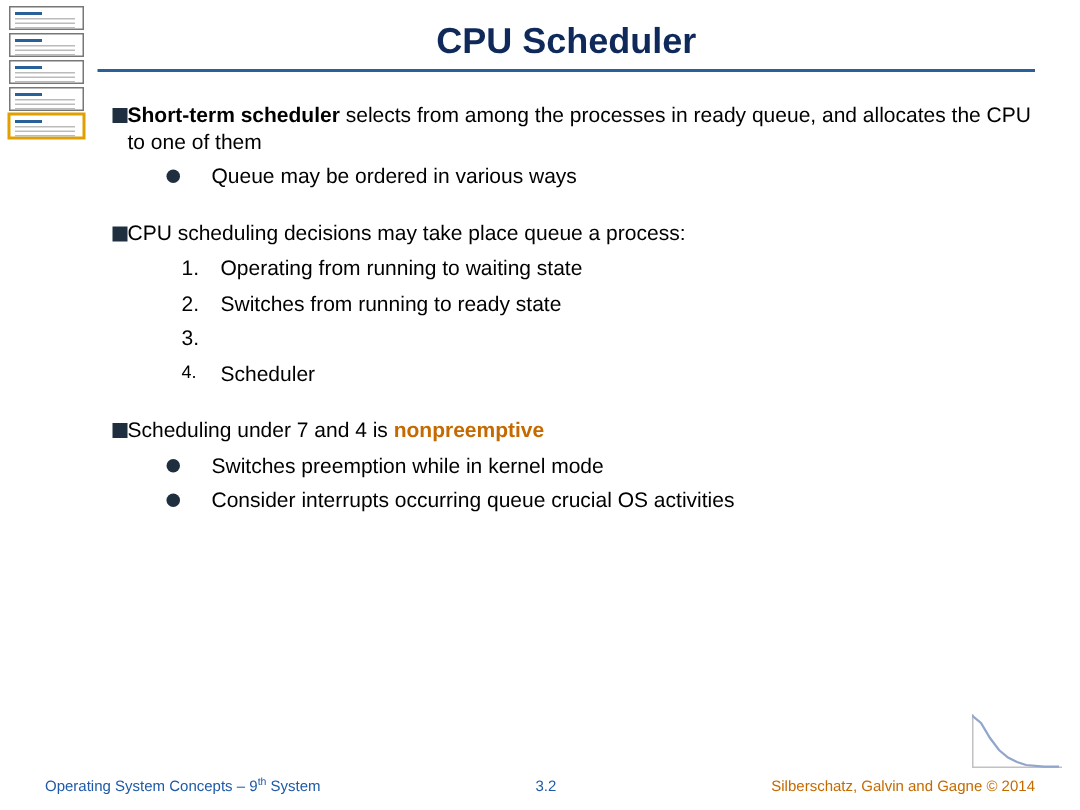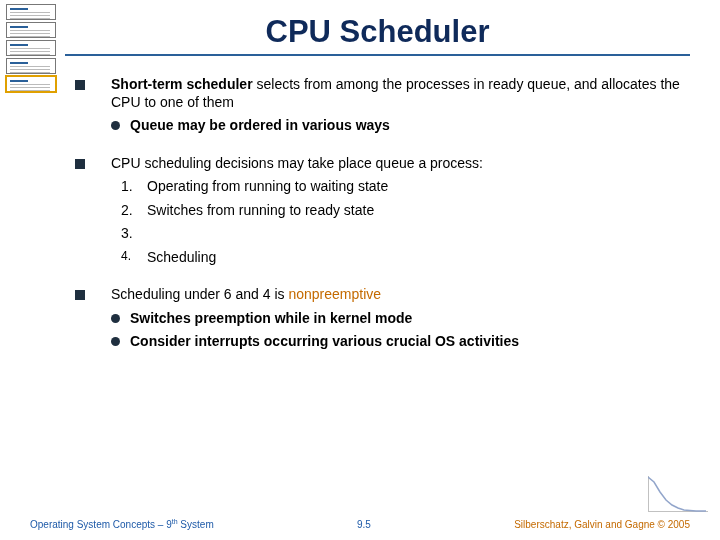--- a/index.html
+++ b/index.html
@@ -4,31 +4,31 @@
 <style>
   * { box-sizing: border-box; margin: 0; padding: 0; }
   html, body { width: 720px; height: 540px; font-family: Arial, Helvetica, sans-serif; background: #fff; color: #000; }
   .slide { position: relative; width: 720px; height: 540px; padding: 10px 30px 0 65px; }
   .thumb-col { position: absolute; left: 6px; top: 4px; width: 50px; display: flex; flex-direction: column; gap: 2px; }
   .thumb { width: 50px; height: 16px; border: 1px solid #777; background: #fff; position: relative; }
   .thumb.sel { border: 1px solid #e0a000; outline: 1px solid #e0a000; }
   .thumb .bar { position: absolute; left: 3px; top: 3px; width: 18px; height: 2px; background: #2a6099; }
   .thumb .line { position: absolute; left: 3px; width: 40px; height: 1px; background: #bbb; }
   .thumb .l1 { top: 7px; } .thumb .l2 { top: 10px; } .thumb .l3 { top: 13px; }
-  .title { text-align: center; font-size: 31px; font-weight: 700; color: #0f2a5a; margin: 4px 0 4px 0; }
+  .title { text-align: center; font-size: 24px; font-weight: 700; color: #0f2a5a; margin: 4px 0 4px 0; }
   .rule { height: 2px; background: #2a6099; margin: 0 0 18px 0; }
   .body { font-size: 14px; line-height: 1.25; padding-left: 10px; }
-  .b1 { display: flex; align-items: flex-start; gap: 26px; margin: 20px 0 6px 0; }
+  .b1 { display: flex; align-items: flex-start; gap: 0; margin: 20px 0 6px 0; }
   .sq { width: 10px; height: 10px; background: #1f2f3f; margin-top: 4px; flex: 0 0 10px; }
-  .b2 { display: flex; align-items: flex-start; gap: 10px; margin: 6px 0 6px 36px; font-weight: bold; }
+  .b2 { display: flex; align-items: flex-start; gap: 21px; margin: 6px 0 6px 36px; }
   .dot { width: 9px; height: 9px; border-radius: 50%; background: #1f2f3f; margin-top: 4px; flex: 0 0 9px; }
   .num { display: flex; align-items: flex-start; gap: 8px; margin: 6px 0 6px 46px; }
   .num .n { min-width: 18px; }
   .strong { font-weight: 700; }
-  .accent { color: #c46a00; font-weight: 400; }
+  .accent { color: #c46a00; font-weight: 700; }
   .footer { position: absolute; left: 30px; right: 30px; bottom: 10px; display: flex; justify-content: space-between; align-items: flex-end; font-size: 10px; }
   .footer .fl { color: #1e5aa8; }
   .footer .fc { color: #1e5aa8; }
   .footer .fr { color: #c46a00; }
   .corner { position: absolute; right: 8px; bottom: 24px; width: 70px; height: 44px; opacity: 0.6; }
   .corner .ax { position: absolute; left: 6px; bottom: 4px; width: 60px; height: 36px; border-left: 1px solid #999; border-bottom: 1px solid #999; }
   .corner svg { position: absolute; left: 6px; bottom: 4px; }
   .sup { font-size: 0.7em; vertical-align: super; }
 </style>
 </head>
@@ -97,50 +97,50 @@
     </div>
     <div class="num">
       <div class="n">2.</div>
       <div>Switches from running to ready state</div>
     </div>
     <div class="num">
       <div class="n">3.</div>
     </div>
     <div class="num">
       <div class="n" style="font-size:12px;">4.</div>
-      <div>Scheduling</div>
+      <div>Scheduler</div>
     </div>
 
     <div class="b1">
       <div class="sq"></div>
       <div>
-        <span>Scheduling under 6 and 4 is </span><span class="accent">nonpreemptive</span>
+        <span>Scheduling under 7 and 4 is </span><span class="accent">nonpreemptive</span>
       </div>
     </div>
 
 
     <div class="b2">
       <div class="dot"></div>
       <div>Switches preemption while in kernel mode</div>
     </div>
     <div class="b2">
       <div class="dot"></div>
-      <div>Consider interrupts occurring various crucial OS activities</div>
+      <div>Consider interrupts occurring queue crucial OS activities</div>
     </div>
 
   </div>
 
   <div class="corner">
     <div class="ax"></div>
     <svg width="60" height="36" viewBox="0 0 60 36">
       <polyline points="0,1 6,6 12,16 18,24 24,29 30,32 36,34 48,35 58,35" fill="none" stroke="#4a6aa8" stroke-width="1.5"></polyline>
     </svg>
   </div>
 
   <div class="footer">
     <div class="fl">
       <span>Operating System Concepts – 9</span><span class="sup">th</span><span> System</span>
     </div>
-    <div class="fc">9.5</div>
-    <div class="fr">Silberschatz, Galvin and Gagne © 2005</div>
+    <div class="fc">3.2</div>
+    <div class="fr">Silberschatz, Galvin and Gagne © 2014</div>
   </div>
 
 </div>
 
 </body></html>

